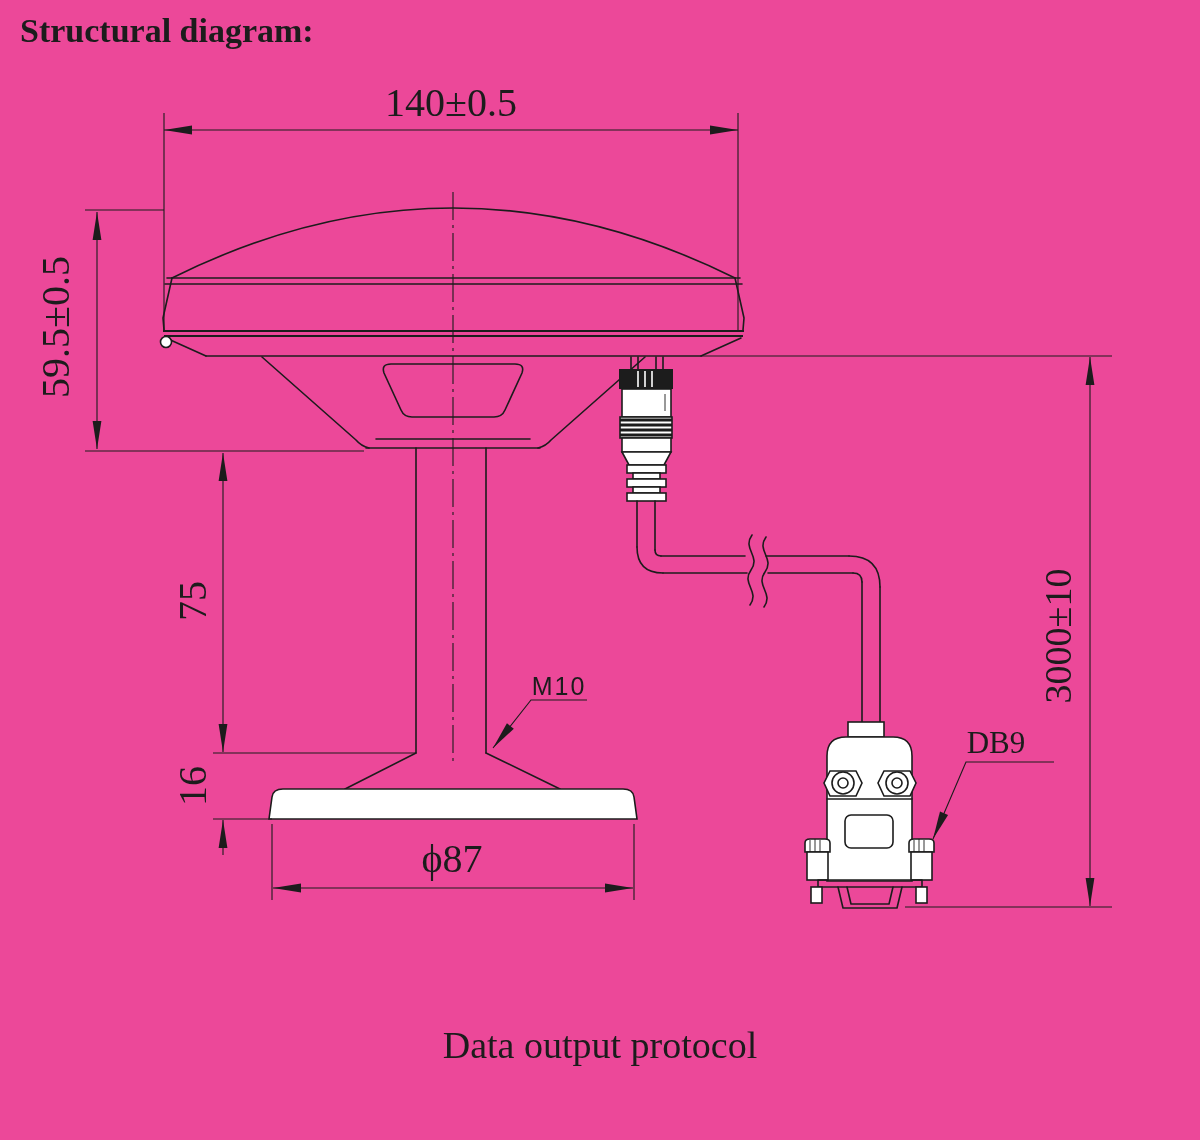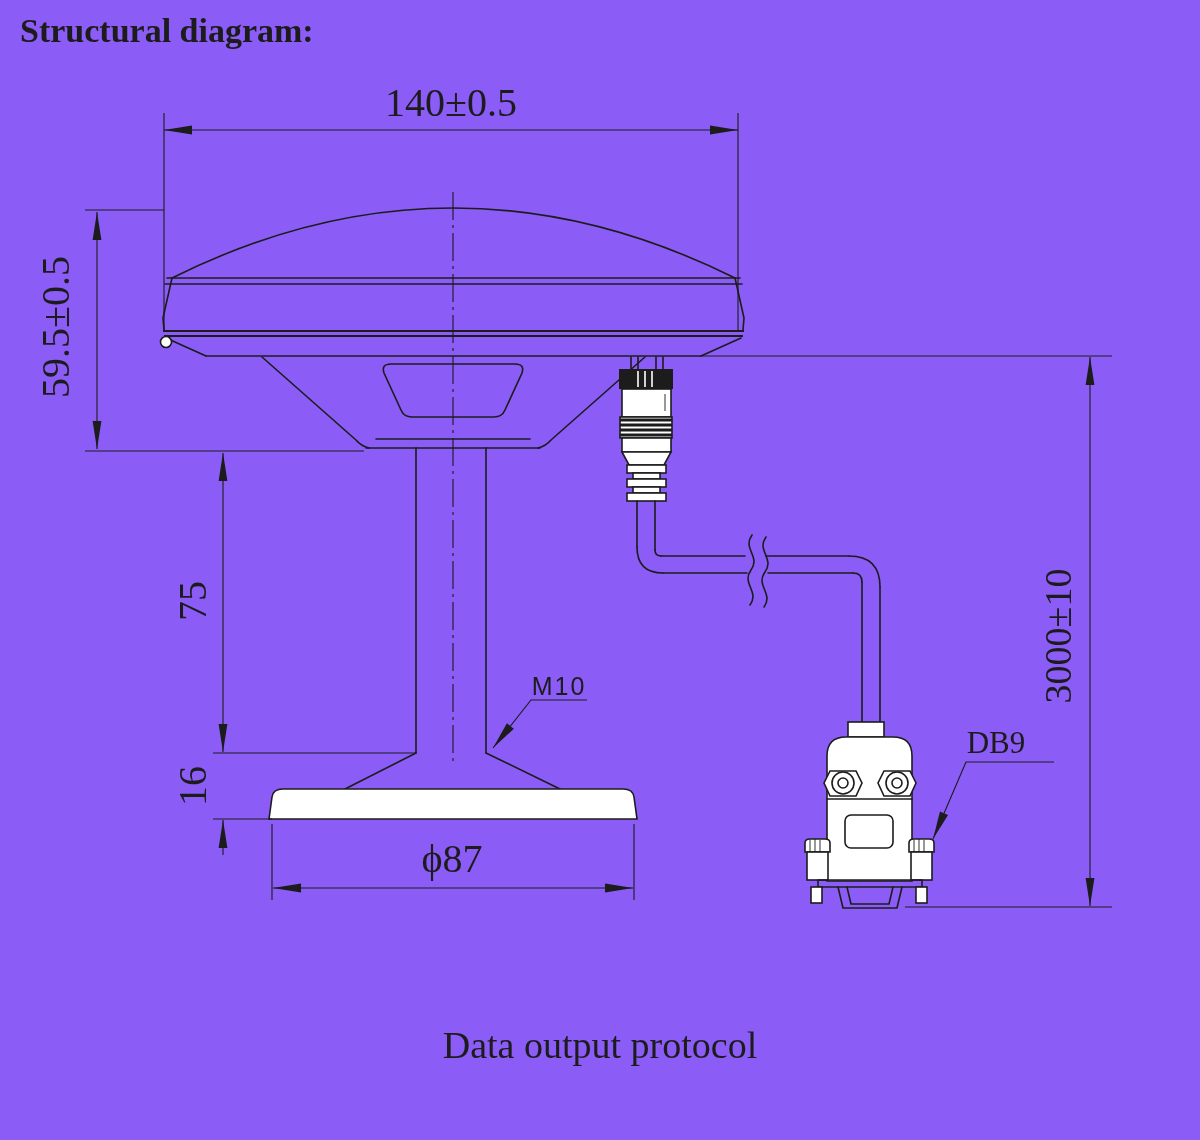--- a/index.html
+++ b/index.html
@@ -1,16 +1,16 @@
 <!DOCTYPE html>
 <html><head>
 <meta charset="utf-8">
 <style>
   html,body{margin:0;padding:0;background:#ffffff;}
-  .canvas{position:relative;width:1200px;height:1140px;background:#8b5cf6;overflow:hidden;
+  .canvas{position:relative;width:1200px;height:1140px;background:#ec4899;overflow:hidden;
           font-family:"Liberation Serif", serif;}
   svg{position:absolute;left:0;top:0;}
   .draw{stroke:#1c1c1c;stroke-width:1.6;fill:none;stroke-linecap:round;stroke-linejoin:round;}
   .thick{stroke:#1c1c1c;stroke-width:2.2;fill:none;}
   .dim{stroke:#1c1c1c;stroke-width:1.1;fill:none;}
   .ext{stroke:#1c1c1c;stroke-width:1.1;fill:none;}
   .cl{stroke:#1c1c1c;stroke-width:1.1;fill:none;stroke-dasharray:28 5 3 5;}
   .hatch{stroke:#1c1c1c;stroke-width:.9;fill:none;}
   .fillw{fill:#ffffff;stroke:#1c1c1c;stroke-width:1.6;}
   .fillb{fill:#1c1c1c;stroke:none;}

